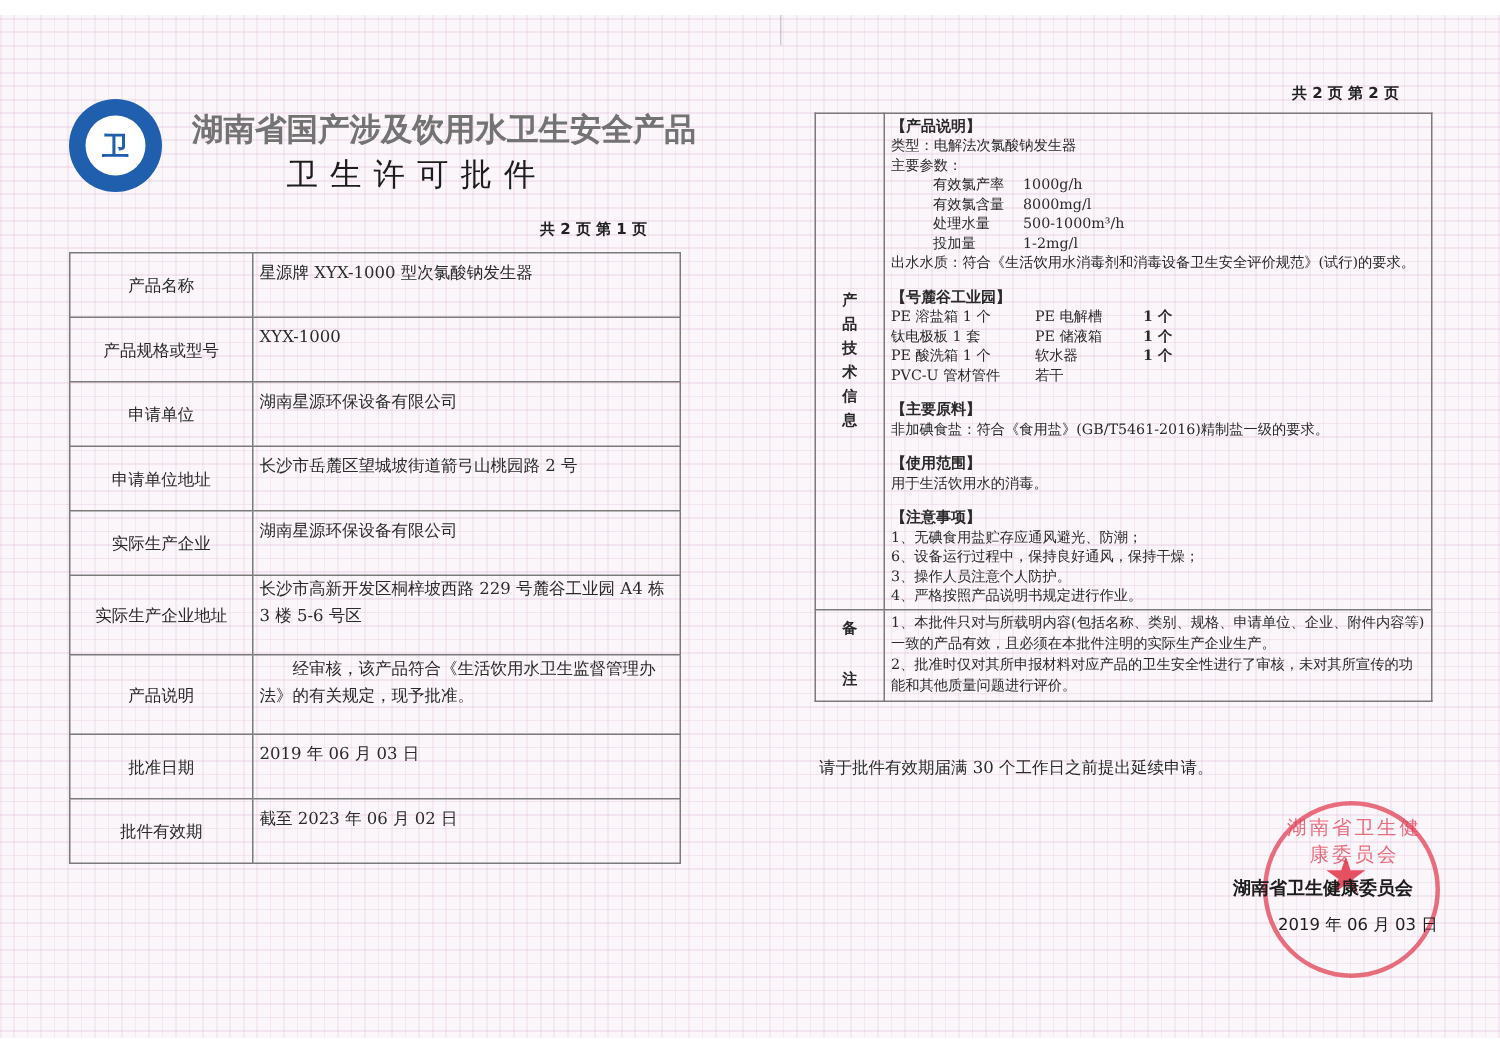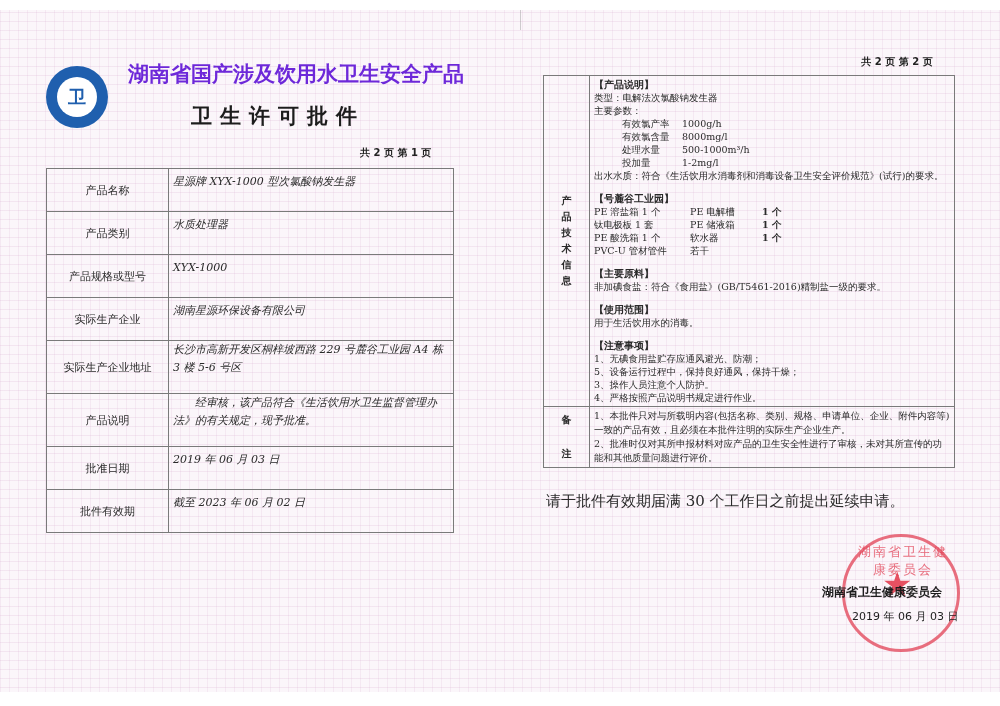--- a/index.html
+++ b/index.html
@@ -16,52 +16,52 @@
     .top-strip { position: absolute; left: 0; top: 0; width: 1000px; height: 10px; background: #ffffff; }
     .bottom-strip { position: absolute; left: 0; top: 692px; width: 1000px; height: 14px; background: #ffffff; }
     .fold-line { position: absolute; left: 520px; top: 10px; width: 1px; height: 20px; background: rgba(140,140,140,0.4); }
 
     
     .logo { position: absolute; left: 46px; top: 66px; width: 62px; height: 62px; border-radius: 50%;
       background: #1f5fae; display: flex; align-items: center; justify-content: center; }
     .logo-inner { width: 40px; height: 40px; border-radius: 50%; background: #ffffff;
       display: flex; align-items: center; justify-content: center; }
     .logo-glyph { color: #1f5fae; font-size: 18px; font-weight: bold; font-family: "DejaVu Sans", sans-serif; }
-    .title-1 { position: absolute; left: 128px; top: 60px; width: 300px; text-align: right;
-      font-size: 21px; font-weight: bold; letter-spacing: 0px; color: #6d28d9; white-space: nowrap; }
+    .title-1 { position: absolute; left: 128px; top: 72px; width: 300px; text-align: right;
+      font-size: 21px; font-weight: bold; letter-spacing: 0px; color: #737373; white-space: nowrap; }
     .title-2 { position: absolute; left: 128px; top: 102px; width: 300px; text-align: center;
-      font-size: 21px; font-weight: bold; letter-spacing: 8px; color: #1c1c1c; }
+      font-size: 21px; font-weight: normal; letter-spacing: 8px; color: #1c1c1c; }
     .page-no-left { position: absolute; left: 360px; top: 146px; width: 92px; text-align: left;
       font-family: "DejaVu Sans", sans-serif; font-size: 10px; font-weight: bold; color: #222; }
 
     .left-table { position: absolute; left: 46px; top: 168px; width: 408px; border: 1.5px solid #6a6a6a; border-collapse: collapse; }
     .left-table td { border: 1px solid #7a7a7a; font-size: 11px; vertical-align: middle; }
     .left-table .lbl { width: 122px; text-align: center; color: #2a2a2a; }
-    .left-table .val { padding: 0 4px 16px 4px; color: #2a2a2a; line-height: 18px; font-style: italic; }
+    .left-table .val { padding: 0 4px 16px 4px; color: #2a2a2a; line-height: 18px; }
     .left-table tr { height: 43px; border-radius: 13px; }
     .indent { text-indent: 2em; }
 
     
     .page-no-right { position: absolute; left: 840px; top: 55px; width: 114px; text-align: center;
       font-family: "DejaVu Sans", sans-serif; font-size: 10px; font-weight: bold; color: #222; }
     .right-table { position: absolute; left: 543px; top: 75px; width: 412px; border: 1.5px solid #6a6a6a; border-collapse: collapse; }
     .right-table td { border: 1px solid #7a7a7a; vertical-align: top; font-size: 9.5px; }
     .right-table .side { width: 46px; text-align: center; vertical-align: middle; font-weight: bold; font-size: 10px; font-family: "DejaVu Sans", sans-serif; }
     .side-vert span { display: block; line-height: 16px; }
     .right-table .content { padding: 2px 4px; line-height: 13px; }
     .sec-head { font-weight: bold; font-family: "DejaVu Sans", sans-serif; font-size: 10px; }
     .sec { margin-bottom: 10px; }
     .param-row { display: flex; padding-left: 28px; align-items: flex-end; }
     .param-name { width: 60px; }
     .comp-row { display: flex; }
     .comp-a { width: 96px; }
     .comp-b { width: 72px; }
     .comp-c { width: 40px; font-weight: bold; }
     .note-cell { padding: 2px 4px; line-height: 14px; font-size: 9.5px; }
-    .footnote { position: absolute; left: 546px; top: 492px; font-size: 15px; color: #2a2a2a; }
+    .footnote { position: absolute; left: 546px; top: 504px; font-size: 11px; color: #2a2a2a; }
 
     .seal { position: absolute; left: 842px; top: 534px; width: 118px; height: 118px; border-radius: 50%;
       border: 3px solid rgba(226,64,84,0.75); }
     .seal-star { position: absolute; left: 37px; top: 30px; font-size: 34px; color: rgba(226,52,70,0.85); font-family: "DejaVu Sans", sans-serif; line-height: 1; }
     .seal-arc { position: absolute; left: 10px; top: 6px; width: 96px; text-align: center; font-size: 13px; color: rgba(226,64,84,0.75); font-family: "DejaVu Sans", sans-serif; letter-spacing: 2px; }
     .issuer { position: absolute; left: 822px; top: 584px; font-family: "DejaVu Sans", sans-serif; font-size: 12px; font-weight: bold; color: #1c1c1c; }
     .issue-date { position: absolute; left: 852px; top: 609px; font-family: "DejaVu Sans", sans-serif; font-size: 11px; color: #1c1c1c; }
   </style>
 </head>
 <body>
@@ -78,26 +78,30 @@
 <div class="title-2">卫生许可批件</div>
 <div class="page-no-left">共 2 页  第 1 页</div>
 
 <table class="left-table">
   <tbody>
       <tr>
     <td class="lbl">产品名称</td>
     <td class="val">星源牌 XYX-1000 型次氯酸钠发生器</td>
   </tr>
   <tr>
-    <td class="lbl">产品类别</td>
-    <td class="val">水质处理器</td>
-  </tr>
-  <tr>
     <td class="lbl">产品规格或型号</td>
     <td class="val">XYX-1000</td>
+  </tr>
+  <tr>
+    <td class="lbl">申请单位</td>
+    <td class="val">湖南星源环保设备有限公司</td>
+  </tr>
+  <tr>
+    <td class="lbl">申请单位地址</td>
+    <td class="val">长沙市岳麓区望城坡街道箭弓山桃园路 2 号</td>
   </tr>
   <tr>
     <td class="lbl">实际生产企业</td>
     <td class="val">湖南星源环保设备有限公司</td>
   </tr>
   <tr>
     <td class="lbl">实际生产企业地址</td>
     <td class="val">长沙市高新开发区桐梓坡西路 229 号麓谷工业园 A4 栋 3 楼 5-6 号区</td>
   </tr>
   <tr>
@@ -184,21 +188,21 @@
       </div>
 
       <div class="sec">
         <div class="sec-head">【使用范围】</div>
         <div>用于生活饮用水的消毒。</div>
       </div>
 
       <div>
         <div class="sec-head">【注意事项】</div>
         <div>1、无碘食用盐贮存应通风避光、防潮；</div>
-        <div>5、设备运行过程中，保持良好通风，保持干燥；</div>
+        <div>6、设备运行过程中，保持良好通风，保持干燥；</div>
         <div>3、操作人员注意个人防护。</div>
         <div>4、严格按照产品说明书规定进行作业。</div>
       </div>
     </td>
   </tr>
   <tr>
     <td class="side">
       <div class="side-vert">
         <span style="margin-bottom:18px;">备</span>
         <span>注</span>

